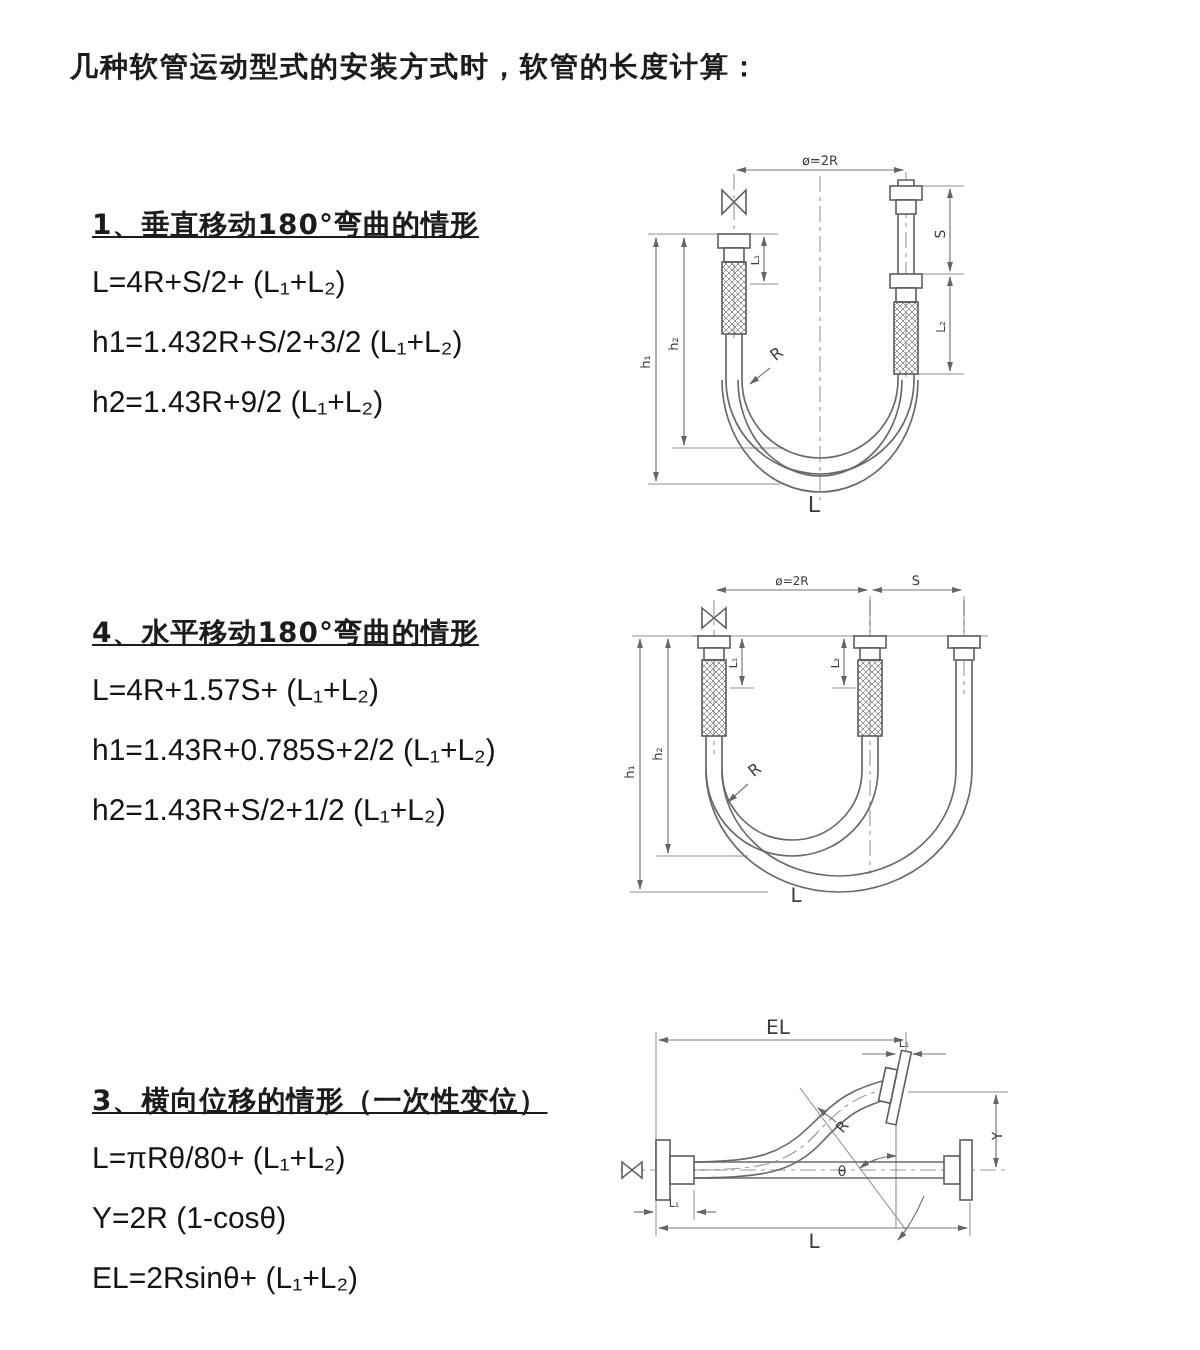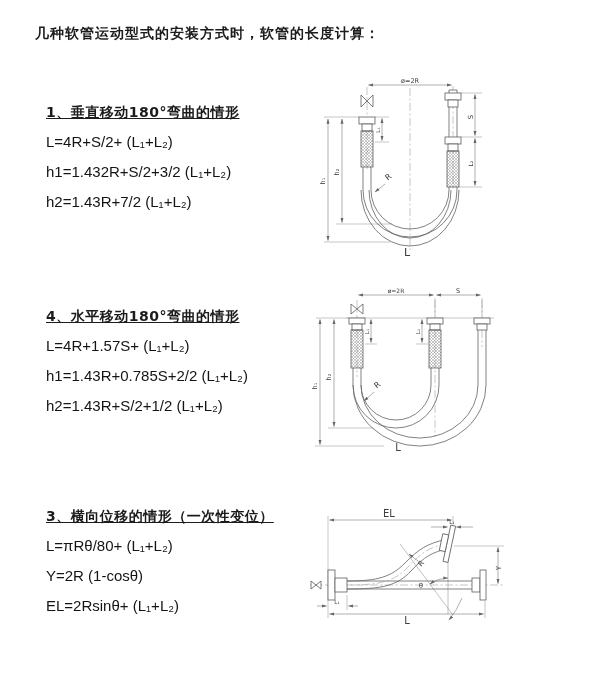--- a/index.html
+++ b/index.html
@@ -37,21 +37,21 @@
       </pattern>
     </defs>
   </svg>
 
   <div class="doc-title">几种软管运动型式的安装方式时，软管的长度计算：</div>
 
   <section class="sec" style="top:104px">
     <div class="sec-h">1、垂直移动180°弯曲的情形</div>
     <div class="formula">L=4R+S/2+ (L₁+L₂)</div>
     <div class="formula">h1=1.432R+S/2+3/2 (L₁+L₂)</div>
-    <div class="formula">h2=1.43R+7/2 (L₁+L₂)</div>
+    <div class="formula">h2=1.43R+9/2 (L₁+L₂)</div>
   </section>
 
   <svg class="diag" style="left:318px;top:72px" width="265" height="190" viewBox="0 0 265 190">
     <g>
       <line class="cl" x1="92" y1="16" x2="92" y2="178"></line>
       <line class="cl" x1="49" y1="15" x2="49" y2="97"></line>
       <line class="cl" x1="135" y1="14" x2="135" y2="117"></line>
     </g>
     <g>
       <line class="ext" x1="41" y1="45" x2="6" y2="45"></line>
@@ -161,21 +161,21 @@
     <text class="lab" x="86" y="7.5" font-size="6" text-anchor="middle">ø=2R</text>
     <text class="lab" x="148" y="7.5" font-size="6.5" text-anchor="middle">S</text>
     <text class="lab" x="7" y="101" font-size="6.5" text-anchor="middle" transform="rotate(-90 7 101)">h₁</text>
     <text class="lab" x="21" y="92" font-size="6.5" text-anchor="middle" transform="rotate(-90 21 92)">h₂</text>
     <text class="lab" x="58.5" y="46.5" font-size="5.5" text-anchor="middle" transform="rotate(-90 58.5 46.5)">L₁</text>
     <text class="lab" x="109.5" y="46.5" font-size="5.5" text-anchor="middle" transform="rotate(-90 109.5 46.5)">L₂</text>
     <text class="lab" x="69" y="102" font-size="8" text-anchor="middle" transform="rotate(-38 69 102)">R</text>
     <text class="lab" x="88" y="166" font-size="10" text-anchor="middle">L</text>
   </svg>
 
-  <section class="sec" style="top:508px">
+  <section class="sec" style="top:542px">
     <div class="sec-h">3、横向位移的情形（一次性变位）</div>
     <div class="formula">L=πRθ/80+ (L₁+L₂)</div>
     <div class="formula">Y=2R (1-cosθ)</div>
     <div class="formula">EL=2Rsinθ+ (L₁+L₂)</div>
   </section>
 
   <svg class="diag" style="left:300px;top:502px" width="300" height="160" viewBox="0 0 300 160">
     <line class="cl" x1="10" y1="83" x2="204" y2="83"></line>
     <g>
       <line class="ext" x1="28" y1="14" x2="28" y2="116"></line>

